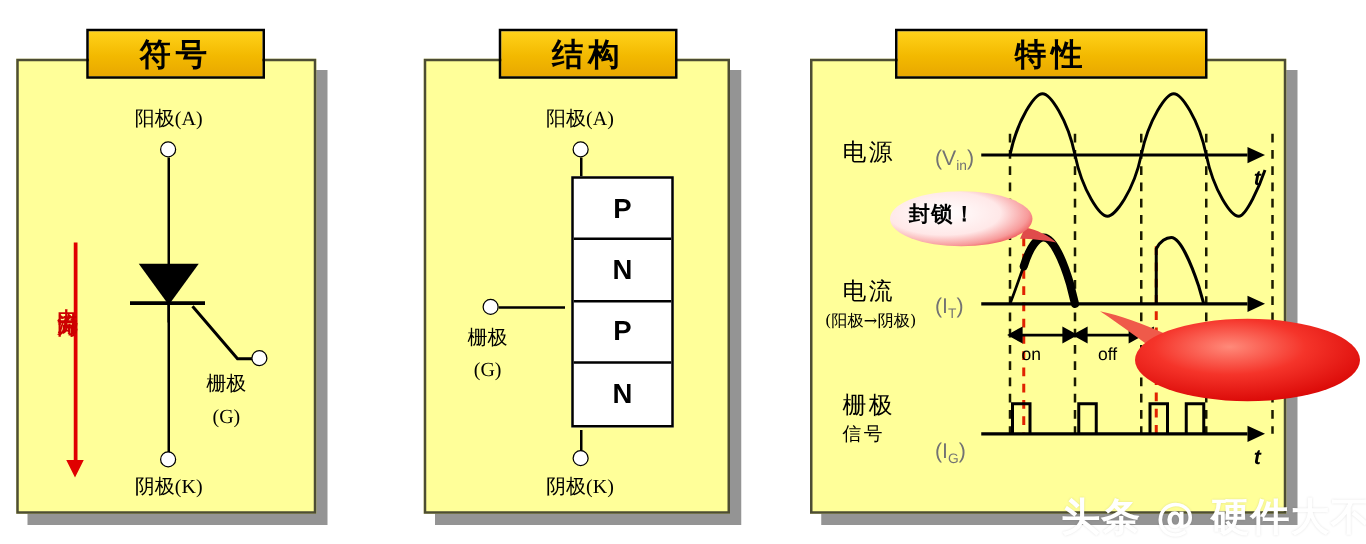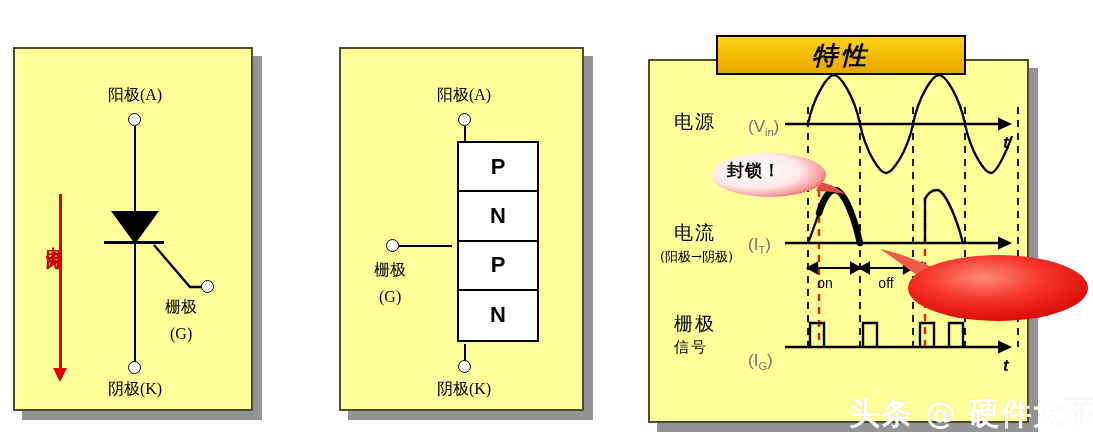--- a/index.html
+++ b/index.html
@@ -18,21 +18,21 @@
 
   
   .panel {
     position: absolute;
     background: #ffff99;
     border: 2px solid #4d4d33;
     box-shadow: 9px 9px 0 0 #949494;
   }
   #panel-symbol    { left: 13px;  top: 47px;  width: 240px; height: 364px; }
   #panel-structure { left: 339px; top: 47px;  width: 245px; height: 364px; }
-  #panel-char      { left: 648px; top: 59px;  width: 381px; height: 364px; font-style: italic; }
+  #panel-char      { left: 648px; top: 47px;  width: 381px; height: 364px; }
 
   .title-box {
     position: absolute;
     top: -26px;
     height: 40px;
     border: 2px solid #000;
     background: linear-gradient(180deg,#ffd21a 0%, #f3b900 55%, #e8a800 100%);
     display: flex;
     align-items: center;
     justify-content: center;
@@ -170,21 +170,21 @@
     color: #000;
     text-align: center;
     font-family: "Liberation Sans", sans-serif;
   }
 
   
   .callout-text {
     position: absolute;
     text-align: right;
     font-weight: 700;
-    font-family: Liberation Mono, monospace;
+    font-family: Liberation Serif, serif;
     color: #000;
     white-space: nowrap;
     line-height: 1.15;
   }
   #callout-block {
     left: 727px; top: 162px;
     font-size: 17px;
     letter-spacing: 1px;
   }
   #callout-rev {
@@ -206,20 +206,21 @@
     text-shadow: 0 0 2px rgba(0,0,0,0.12);
     white-space: nowrap;
   }
 </style>
 </head>
 <body>
 
 <div id="stage">
 
   <div class="panel" id="panel-symbol">
+    <div class="title-box cn" id="title-symbol">符号</div>
 
     <div class="lbl cn lbl-c" style="left:55px; top:36px; width:130px;">阳极(A)</div>
 
     <div class="node" style="left:113px; top:64px;"></div>
     <div class="wire wv" style="left:119px; top:77px; height:132px;"></div>
 
     <div id="scr-triangle" style="left:96px; top:162px;"></div>
     <div id="scr-bar" style="left:89px; top:192px;"></div>
 
     <div class="wire wv" style="left:119px; top:192px; height:122px;"></div>
@@ -233,20 +234,21 @@
     <div class="node" style="left:186px; top:231px;"></div>
 
     <div class="lbl cn" style="left:150px; top:248px;">栅极</div>
     <div class="lbl cn" style="left:155px; top:276px;">(G)</div>
 
     <div id="arrow-current"></div>
     <div id="arrow-label">电流方向</div>
   </div>
 
   <div class="panel" id="panel-structure">
+    <div class="title-box cn" id="title-structure">结构</div>
 
     <div class="lbl cn lbl-c" style="left:53px; top:36px; width:140px;">阳极(A)</div>
 
     <div class="node" style="left:117px; top:64px;"></div>
     <div class="wire wv" style="left:123px; top:77px; height:18px;"></div>
 
     <div class="node" style="left:45px; top:190px;"></div>
     <div class="wire wh" style="left:58px; top:196px; width:53px;"></div>
 
     <div class="lbl cn" style="left:33px; top:211px;">栅极</div>

